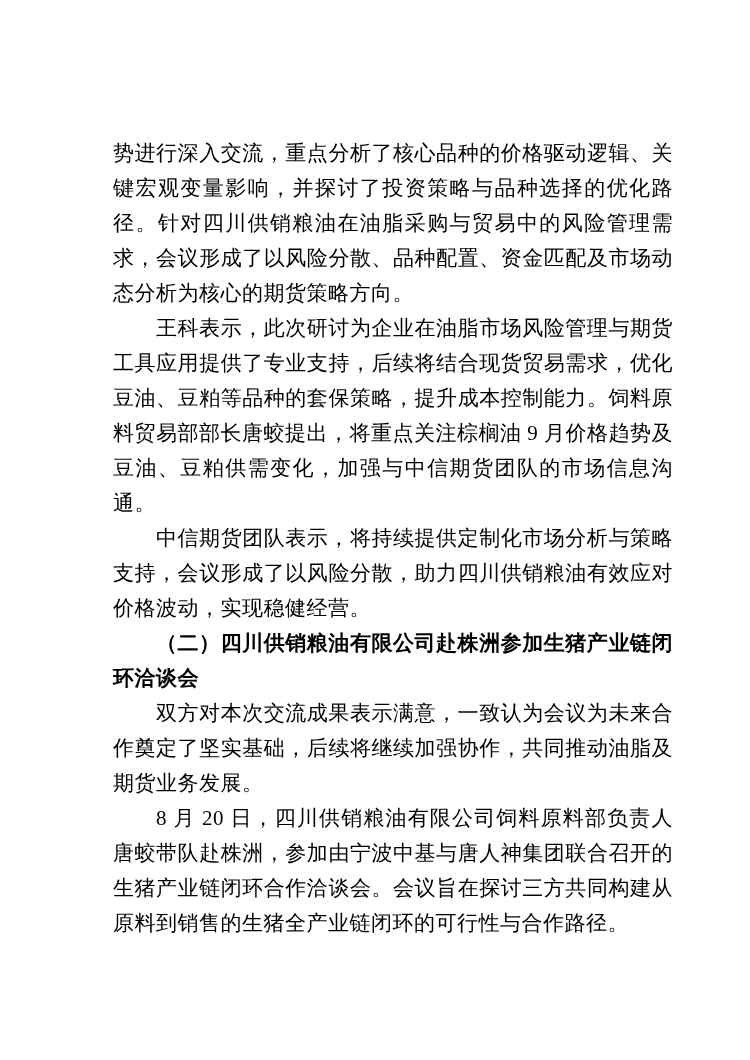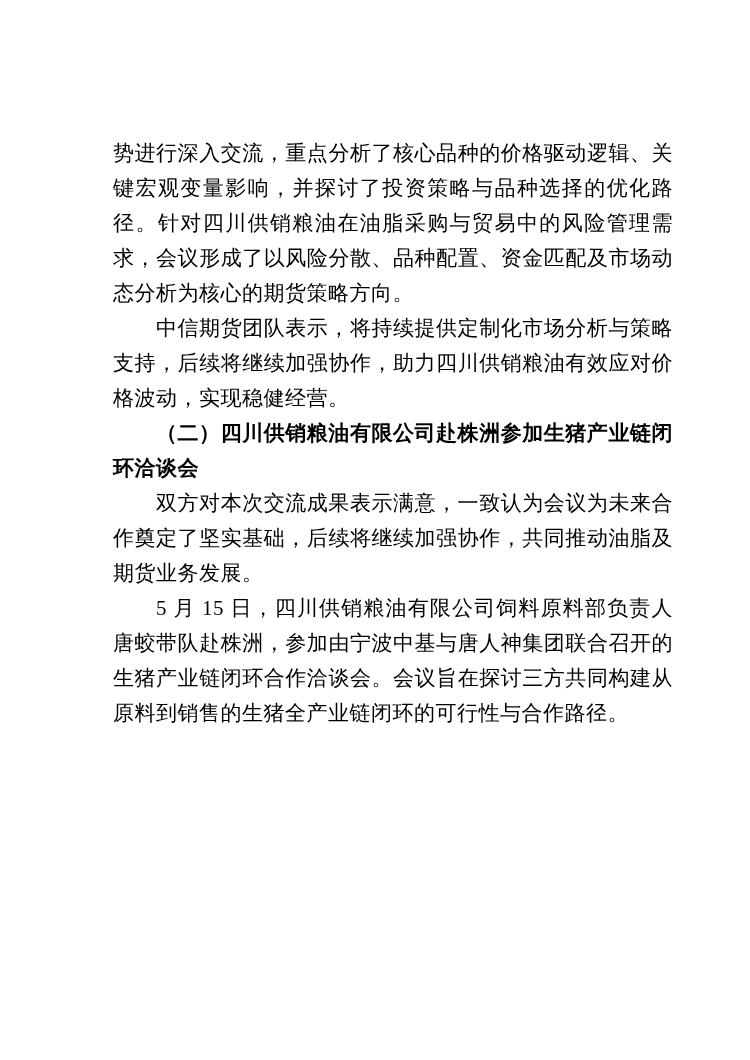--- a/index.html
+++ b/index.html
@@ -36,17 +36,18 @@
   }
   .para.heading {
     font-weight: bold;
   }
 </style>
 </head>
 <body>
 
 <div class="page">
   <p class="para">势进行深入交流，重点分析了核心品种的价格驱动逻辑、关键宏观变量影响，并探讨了投资策略与品种选择的优化路径。针对四川供销粮油在油脂采购与贸易中的风险管理需求，会议形成了以风险分散、品种配置、资金匹配及市场动态分析为核心的期货策略方向。</p>
-  <p class="para indent">中信期货团队表示，将持续提供定制化市场分析与策略支持，后续将继续加强协作，助力四川供销粮油有效应对价格波动，实现稳健经营。</p>
+  <p class="para indent">王科表示，此次研讨为企业在油脂市场风险管理与期货工具应用提供了专业支持，后续将结合现货贸易需求，优化豆油、豆粕等品种的套保策略，提升成本控制能力。饲料原料贸易部部长唐蛟提出，将重点关注棕榈油 9 月价格趋势及豆油、豆粕供需变化，加强与中信期货团队的市场信息沟通。</p>
+  <p class="para indent">中信期货团队表示，将持续提供定制化市场分析与策略支持，会议形成了以风险分散，助力四川供销粮油有效应对价格波动，实现稳健经营。</p>
   <p class="para indent heading">（二）四川供销粮油有限公司赴株洲参加生猪产业链闭环洽谈会</p>
   <p class="para indent">双方对本次交流成果表示满意，一致认为会议为未来合作奠定了坚实基础，后续将继续加强协作，共同推动油脂及期货业务发展。</p>
-  <p class="para indent">5 月 15 日，四川供销粮油有限公司饲料原料部负责人唐蛟带队赴株洲，参加由宁波中基与唐人神集团联合召开的生猪产业链闭环合作洽谈会。会议旨在探讨三方共同构建从原料到销售的生猪全产业链闭环的可行性与合作路径。</p>
+  <p class="para indent">8 月 20 日，四川供销粮油有限公司饲料原料部负责人唐蛟带队赴株洲，参加由宁波中基与唐人神集团联合召开的生猪产业链闭环合作洽谈会。会议旨在探讨三方共同构建从原料到销售的生猪全产业链闭环的可行性与合作路径。</p>
 </div>
 
 </body></html>

